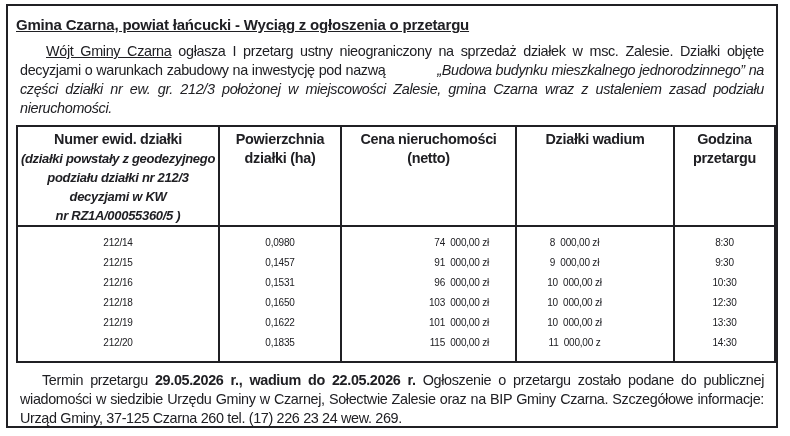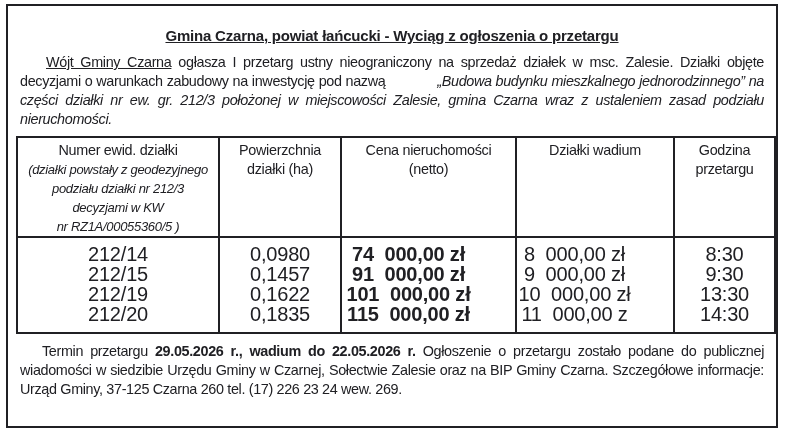--- a/index.html
+++ b/index.html
@@ -17,22 +17,21 @@
   }
   .frame{
     position:absolute;
     left:6px; top:4px;
     width:772px; height:424px;
     border:2px solid var(--ink);
     background:var(--paper);
     padding:0 8px;
   }
   .doc-title{
-    margin-top:20px;
-    text-align:center;
+    margin-top:9px;
     font-size:15px;
     font-weight:bold;
     text-decoration:underline;
     letter-spacing:-0.2px;
     line-height:19px;
   }
   .para{
     font-size:14.4px;
     line-height:19px;
     letter-spacing:-0.35px;
@@ -57,45 +56,45 @@
   .doc-table col.c3{ width:175px; }
   .doc-table col.c4{ width:158px; }
   .doc-table col.c5{ width:101px; }
   .doc-table th, .doc-table td{
     border-left:2px solid var(--ink);
     border-right:2px solid var(--ink);
   }
   .doc-table thead th{
     border-bottom:2px solid var(--ink);
     vertical-align:top;
-    font-weight:normal;
+    font-weight:bold;
     text-align:center;
     padding-top:3px;
     height:99px;
     font-size:14.4px;
     line-height:19px;
     letter-spacing:-0.3px;
   }
   .h-note{
     font-style:italic;
     font-size:13px;
     line-height:19px;
     letter-spacing:-0.3px;
   }
   .doc-table tbody td{
-    font-size:20px;
+    font-size:10px;
     line-height:20px;
     height:20px;
     text-align:center;
     white-space:pre;
     letter-spacing:-0.2px;
   }
   .doc-table tbody tr:first-child td{ padding-top:6px; }
   .doc-table tbody tr:last-child td{ padding-bottom:8px; }
-  .doc-table tbody td.cena{ padding-right:40px;font-weight:bold; }
+  .doc-table tbody td.cena{ text-align:right; padding-right:26px; }
   .doc-table tbody td.wadium{ text-align:center; padding-right:41px; }
 </style>
 </head>
 <body>
 
 <div class="frame">
 
   <div class="doc-title">Gmina Czarna, powiat łańcucki - Wyciąg z ogłoszenia o przetargu</div>
 
   <p class="para intro"><span class="seg-underline">Wójt Gminy Czarna</span><span> ogłasza I przetarg ustny nieograniczony na sprzedaż działek w msc. Zalesie. Działki objęte decyzjami o warunkach zabudowy na inwestycję pod nazwą </span><span class="seg-italic">„Budowa budynku mieszkalnego jednorodzinnego” na części działki nr ew. gr. 212/3 położonej w miejscowości Zalesie, gmina Czarna wraz z ustaleniem zasad podziału nieruchomości.</span></p>
@@ -145,20 +144,34 @@
     <td>8:30</td>
   </tr>
         <tr>
     <td>212/15</td>
     <td>0,1457</td>
     <td class="cena">91  000,00 zł</td>
     <td class="wadium">9  000,00 zł</td>
     <td>9:30</td>
   </tr>
         <tr>
+    <td>212/16</td>
+    <td>0,1531</td>
+    <td class="cena">96  000,00 zł</td>
+    <td class="wadium">10  000,00 zł</td>
+    <td>10:30</td>
+  </tr>
+        <tr>
+    <td>212/18</td>
+    <td>0,1650</td>
+    <td class="cena">103  000,00 zł</td>
+    <td class="wadium">10  000,00 zł</td>
+    <td>12:30</td>
+  </tr>
+        <tr>
     <td>212/19</td>
     <td>0,1622</td>
     <td class="cena">101  000,00 zł</td>
     <td class="wadium">10  000,00 zł</td>
     <td>13:30</td>
   </tr>
         <tr>
     <td>212/20</td>
     <td>0,1835</td>
     <td class="cena">115  000,00 zł</td>

